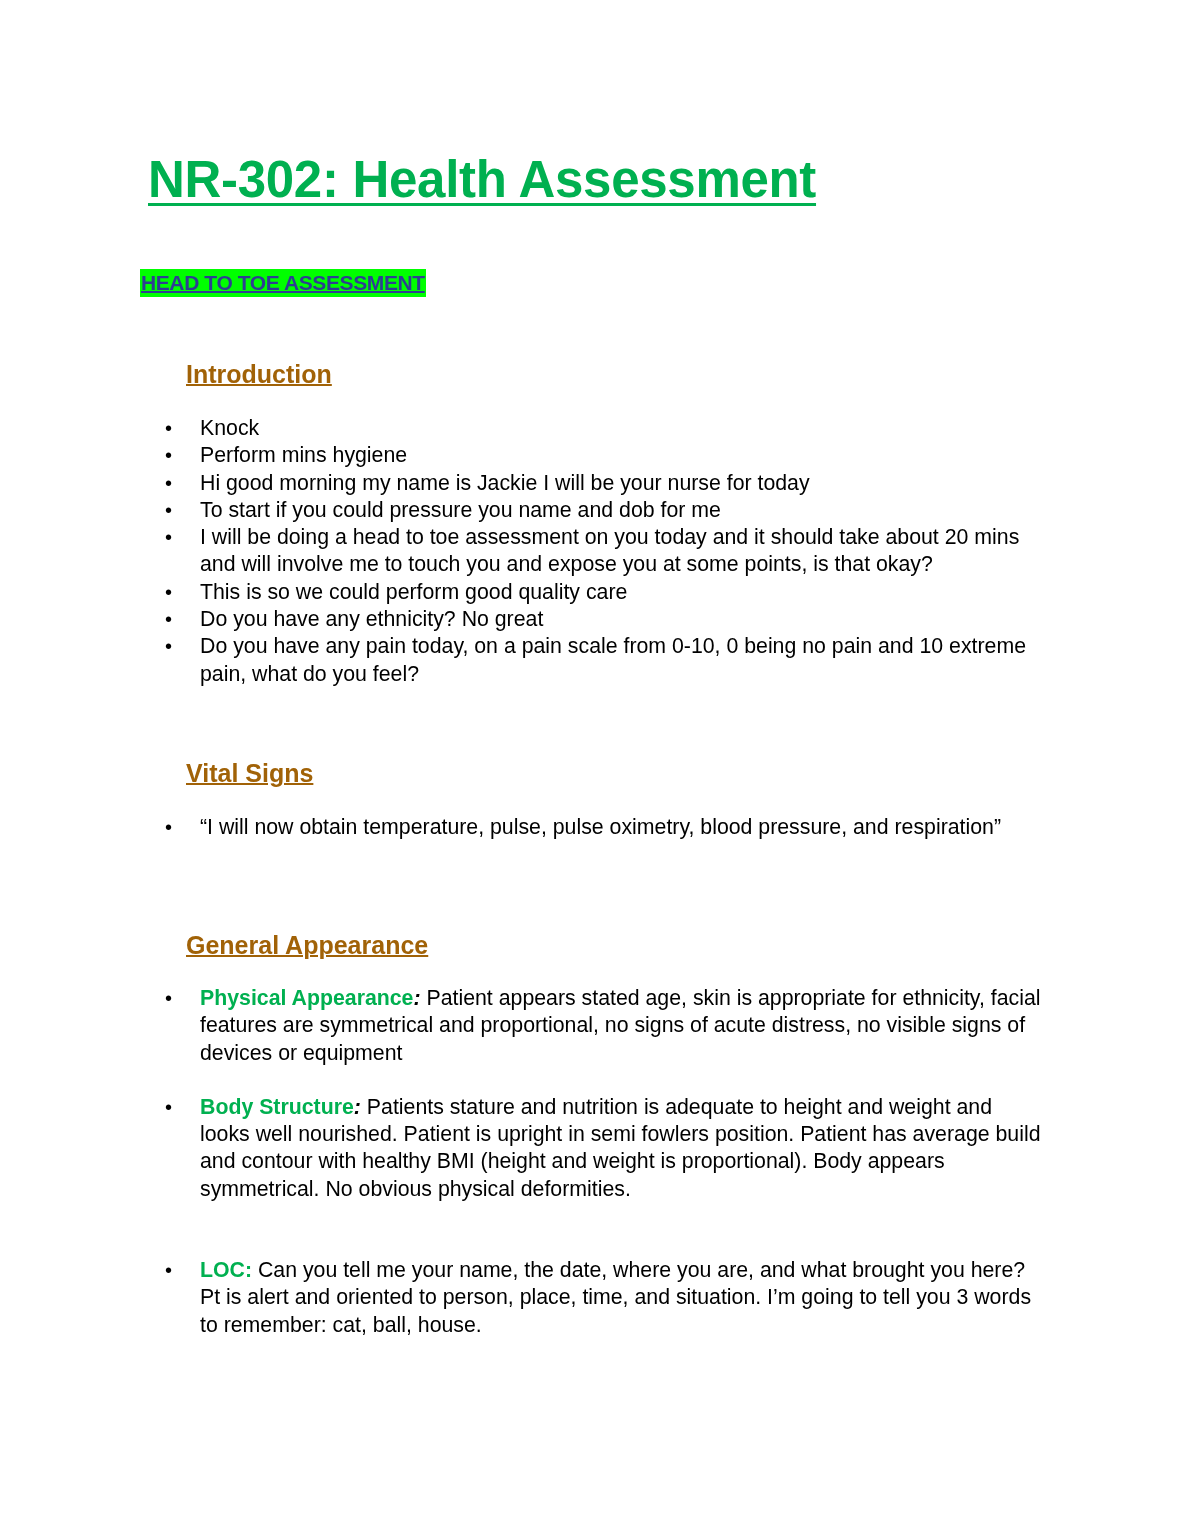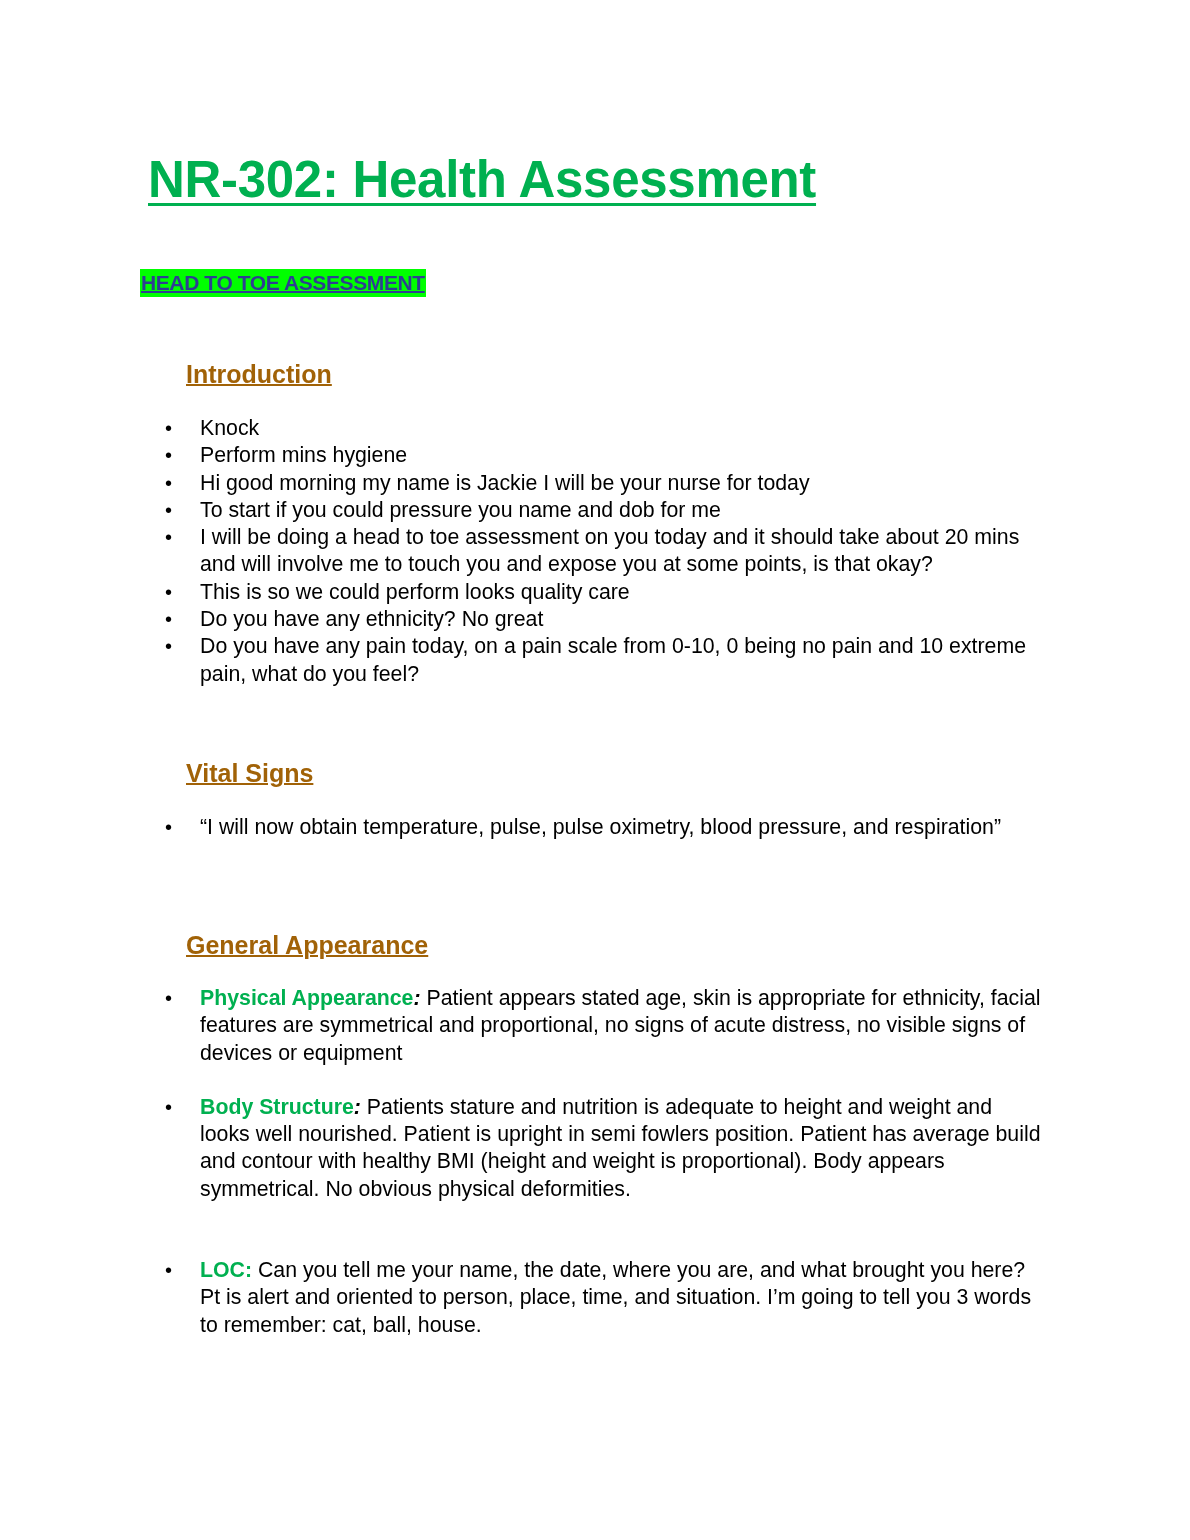--- a/index.html
+++ b/index.html
@@ -27,21 +27,21 @@
 <h1 class="page-title">NR-302: Health Assessment</h1>
 <h2 class="subtitle">HEAD TO TOE ASSESSMENT</h2>
 
 <h3 class="section-h" style="top:350px">Introduction</h3>
 <ul class="blist" style="top:415px">
   <li>Knock</li>
   <li>Perform mins hygiene</li>
   <li>Hi good morning my name is Jackie I will be your nurse for today</li>
   <li>To start if you could pressure you name and dob for me</li>
   <li>I will be doing a head to toe assessment on you today and it should take about 20 mins and will involve me to touch you and expose you at some points, is that okay?</li>
-  <li>This is so we could perform looks quality care</li>
+  <li>This is so we could perform good quality care</li>
   <li>Do you have any ethnicity? No great</li>
   <li>Do you have any pain today, on a pain scale from 0-10, 0 being no pain and 10 extreme pain, what do you feel?</li>
 </ul>
 
 <h3 class="section-h" style="top:749px">Vital Signs</h3>
 <ul class="blist" style="top:814px">
   <li>“I will now obtain temperature, pulse, pulse oximetry, blood pressure, and respiration”</li>
 </ul>
 
 <h3 class="section-h" style="top:921px">General Appearance</h3>

